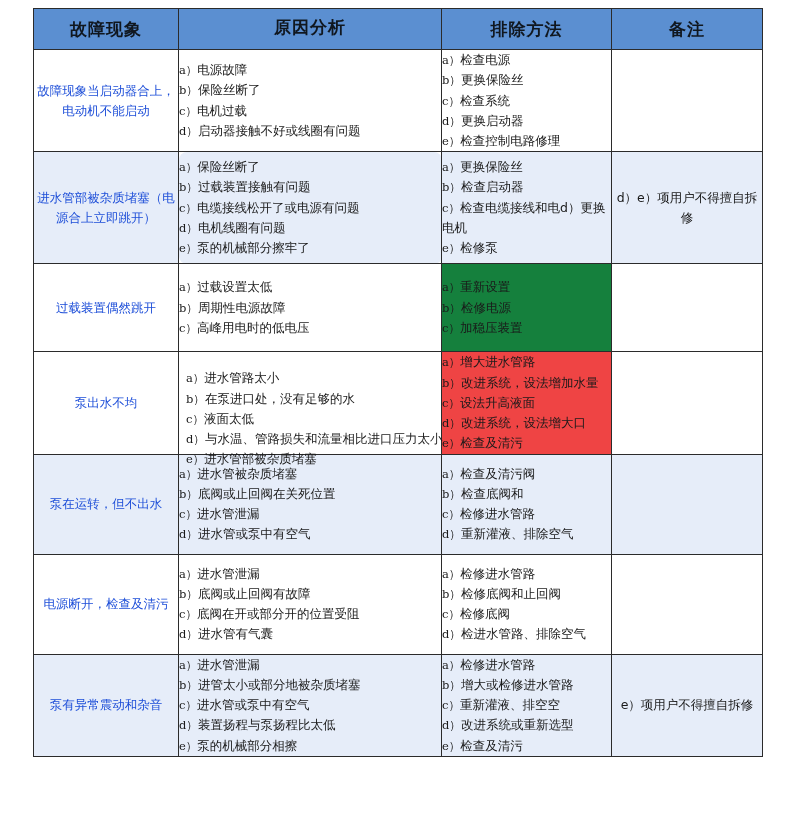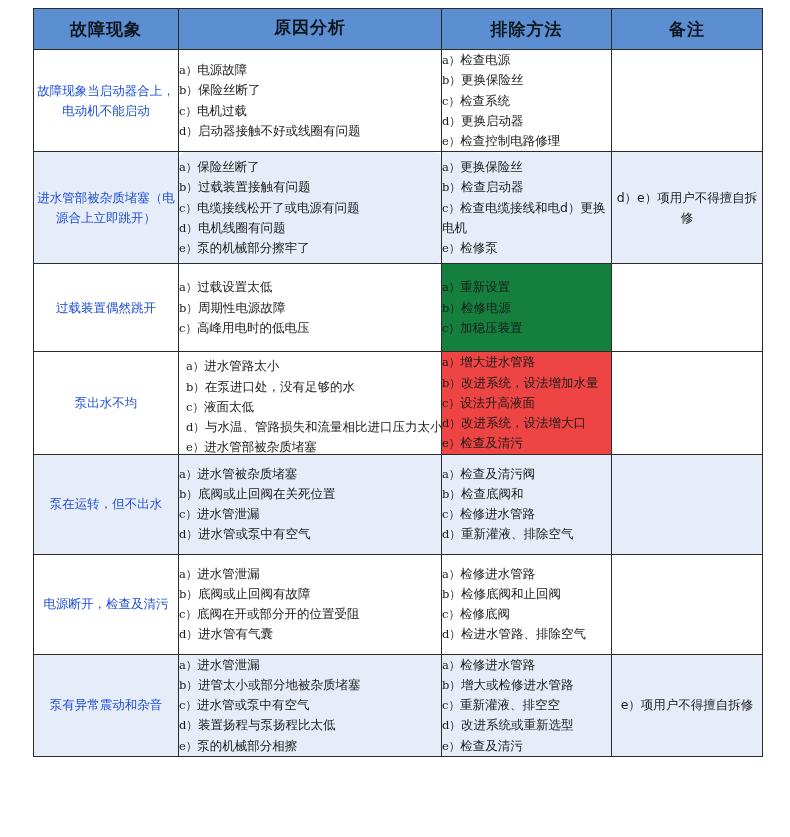--- a/index.html
+++ b/index.html
@@ -94,21 +94,21 @@
     font-size: 11.5px;
   }
 
   
   .overflow-host {
     position: relative;
   }
   .overflow-clip {
     position: absolute;
     left: 7px;
-    top: 4px;
+    top: 16px;
     width: 320px;
     white-space: nowrap;
   }
   .overflow-clip .li {
     white-space: nowrap;
   }
 </style>
 </head>
 <body>
 

